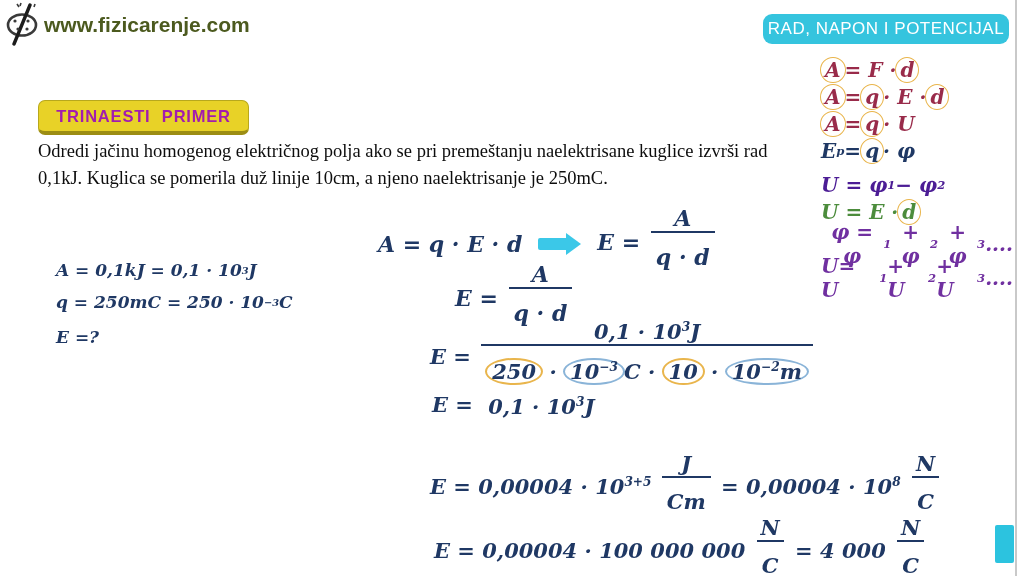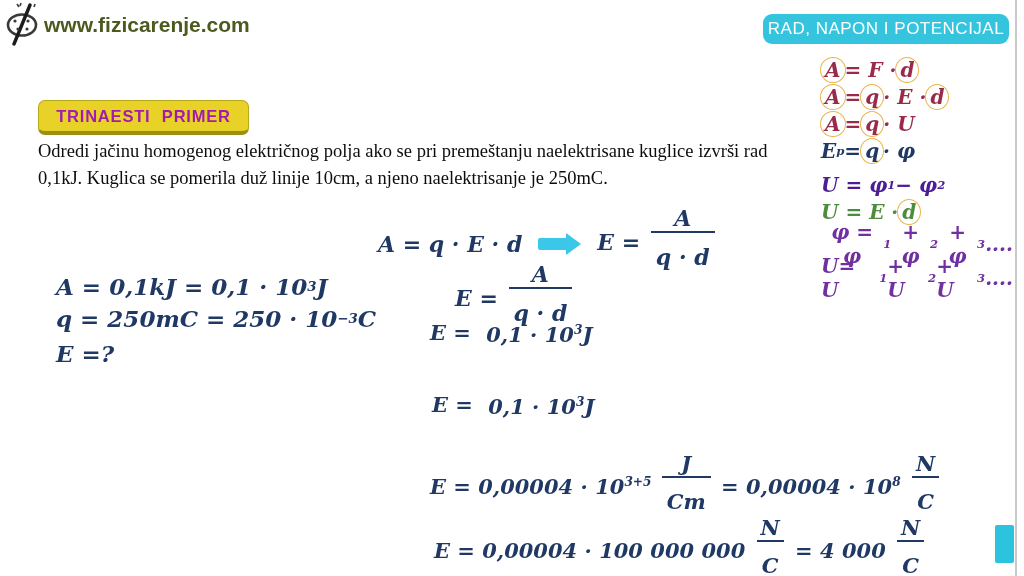--- a/index.html
+++ b/index.html
@@ -29,21 +29,21 @@
   .math{font-family:"DejaVu Serif",serif;font-style:italic;font-weight:700;color:#1f3864;}
   .math sup{font-size:58%;vertical-align:super;}
   .math sub{font-size:58%;vertical-align:sub;}
   .frac{display:inline-flex;flex-direction:column;align-items:center;vertical-align:middle;
         margin:0 3px;line-height:1.12;text-align:center;}
   .frac .num{padding:0 5px;}
   .frac .den{border-top:2.5px solid currentColor;padding:12px 5px;}
   .circ{display:inline-block;border:2px solid #e9b54c;border-radius:50%;padding:0 5px;margin:0 -1px;}
 
   
-  .given{position:absolute;left:56px;top:256px;font-size:23px;margin-top:16px;}
+  .given{position:absolute;left:56px;top:256px;font-size:17px;}
   .given .gline{height:28px;display:flex;align-items:center;}
   .given .g0{margin-bottom:4px;}
   .given .g1{margin-bottom:7px;}
   .given .g2{margin-bottom:7px;}
 
   
   .row1{position:absolute;left:378px;top:206px;font-size:22px;display:flex;align-items:center;gap:16px;}
   .row2{position:absolute;left:455px;top:262px;font-size:22px;}
   .row3{position:absolute;left:430px;top:320px;font-size:21px;}
   .row4{position:absolute;left:432px;top:392px;font-size:21px;}
@@ -108,20 +108,21 @@
           <span class="den">q · d</span>
         </span></span>
   </div>
 
   <div class="math row2">E = <span class="frac">
         <span class="num">A</span>
         <span class="den">q · d</span>
       </span></div>
   <div class="math row3">E = <span class="frac">
         <span class="num">0,1 · 10<sup>3</sup>J</span>
+        <span class="den"><span class="circ" style="border-color: rgb(233, 181, 76);">250</span> · <span class="circ" style="border-color: rgb(138, 180, 216);">10<sup>−3</sup></span>C · <span class="circ" style="border-color: rgb(233, 181, 76);">10</span> · <span class="circ" style="border-color: rgb(138, 180, 216);">10<sup>−2</sup>m</span></span>
       </span></div>
   <div class="math row4">E = <span class="frac">
         <span class="num">0,1 · 10<sup>3</sup>J</span>
       </span></div>
   <div class="math row5">E = 0,00004 · 10<sup>3+5</sup> <span class="frac">
         <span class="num">J</span>
         <span class="den">Cm</span>
       </span> = 0,00004 · 10<sup>8</sup> <span class="frac">
         <span class="num">N</span>
         <span class="den">C</span>

